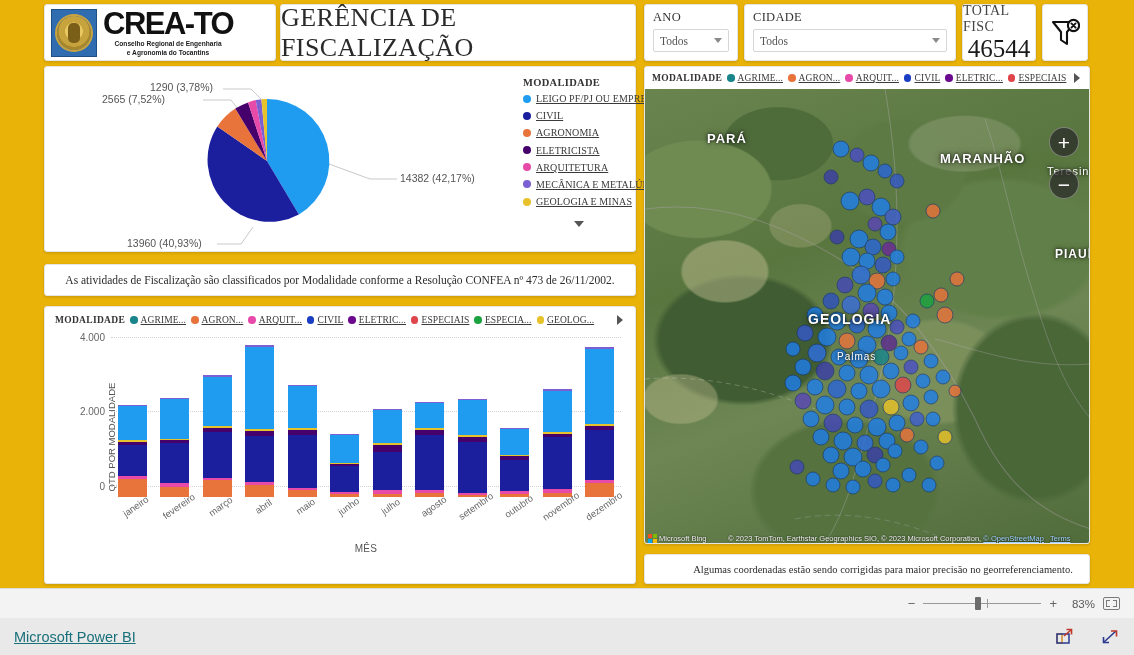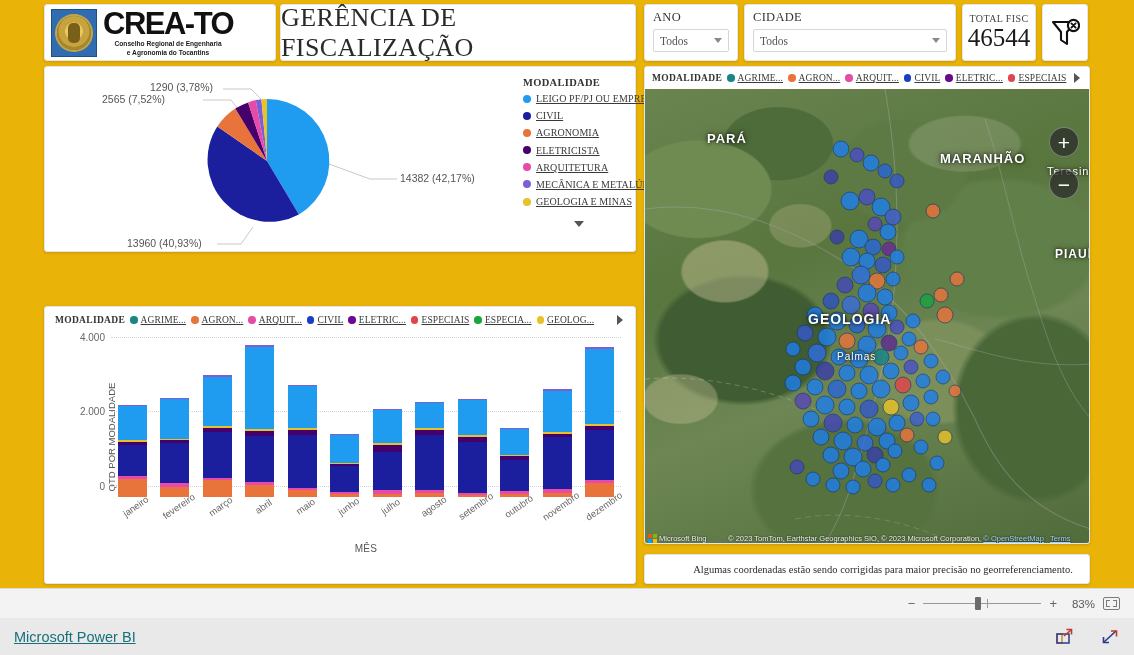--- a/index.html
+++ b/index.html
@@ -53,21 +53,21 @@
   .slicer-label { font-size: 12.5px; color: #333; letter-spacing: .3px; margin-bottom: 4px; }
   .slicer-box { border: 1px solid #d6d6d6; border-radius: 2px; height: 23px;
                 display: flex; align-items: center; padding: 0 6px; background: #fff; }
   .slicer-val { font-size: 11.5px; color: #555; flex: 1; }
   .chev { width: 0; height: 0; border-left: 4px solid transparent; border-right: 4px solid transparent;
           border-top: 5px solid #8a8a8a; }
   .chev-wrap { display:flex; align-items:center; }
 
   #kpi-card { left: 962px; top: 4px; width: 74px; height: 57px;
               display: flex; flex-direction: column; align-items: center; justify-content: center; }
-  .kpi-label { font-size: 10px; color: #444; letter-spacing: .4px; }
+  .kpi-label { font-size: 14px; color: #444; letter-spacing: .4px; }
   .kpi-value { font-size: 25px; color: #1a1a1a; line-height: 28px; }
 
   #filter-card { left: 1042px; top: 4px; width: 46px; height: 57px;
                  display: flex; align-items: center; justify-content: center; }
 
   
   #pie-card { left: 44px; top: 66px; width: 592px; height: 186px; }
   .pie-wrap { position: absolute; left: 0; top: 0; width: 430px; height: 186px; }
   .pie-legend { position: absolute; left: 478px; top: 10px; width: 112px; }
   .leg-title { font-size: 10.5px; font-weight: bold; color: #333; letter-spacing: .3px;
@@ -309,20 +309,23 @@
         <div class="leg-row">
           <span class="leg-dot" style="background:#e8c22a"></span>
           <span class="leg-txt">GEOLOGIA E MINAS</span>
         </div>
         <div class="leg-more">
           <i class="tri-down"></i>
         </div>
       </div>
     </div>
 
+    <div class="card" id="note1-card">
+      <div class="t">As atividades de Fiscalização são classificados por Modalidade conforme a Resolução CONFEA nº 473 de 26/11/2002.</div>
+    </div>
 
     <div class="card" id="bar-card">
       <div class="bar-legend">
         <span class="leg-title">MODALIDADE</span>
         <span class="leg-row">
           <span class="leg-dot" style="background:#17858a"></span>
           <span class="leg-txt">AGRIME...</span>
         </span>
         <span class="leg-row">
           <span class="leg-dot" style="background:#e8743b"></span>

